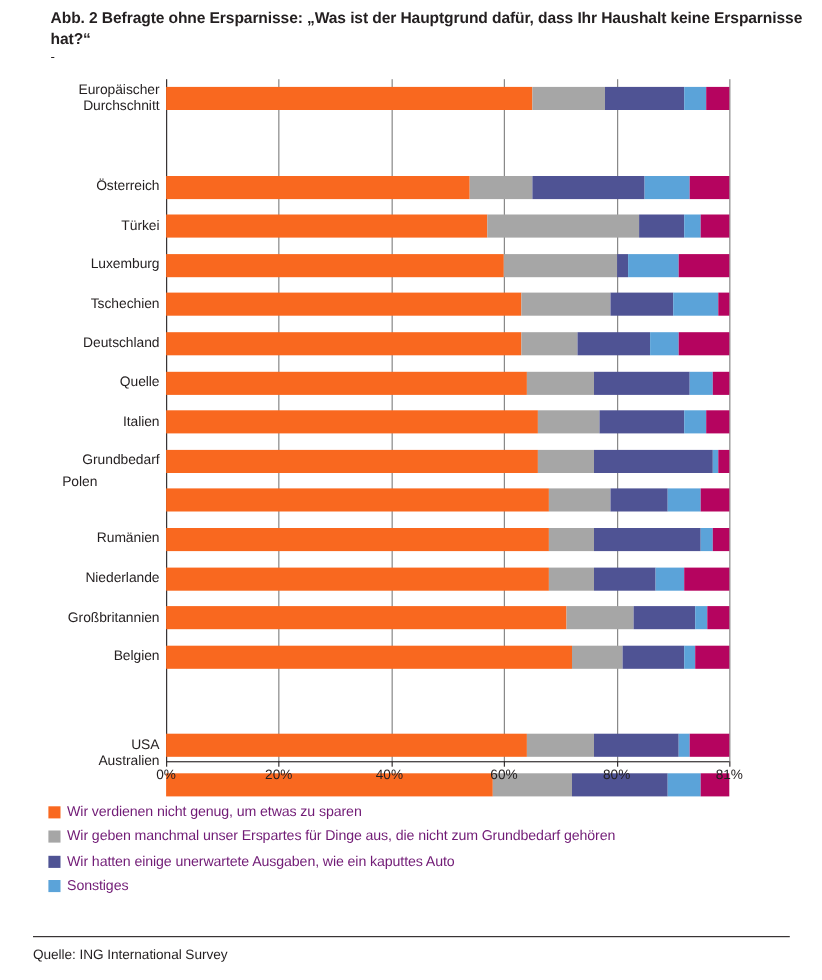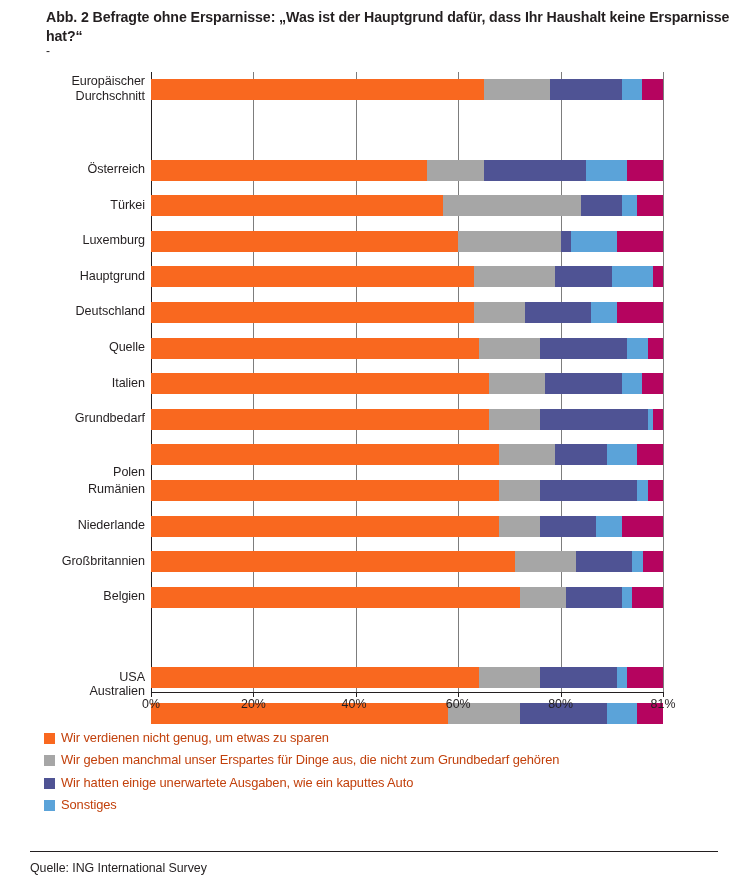--- a/index.html
+++ b/index.html
@@ -137,21 +137,21 @@
     align-items: center;
     height: 22.5px;
   }
   .legend-swatch {
     width: 11px; height: 11px;
     flex: 0 0 11px;
     margin-right: 6px;
   }
   .legend-text {
     font-size: 12.9px;
-    color: #c2410c;
+    color: #701a75;
     line-height: 1;
     letter-spacing: -0.1px;
     white-space: nowrap;
   }
 
   
   #source-rule {
     position: absolute;
     left: 30px; top: 851px;
     width: 688px; height: 1px;
@@ -183,35 +183,35 @@
       <div class="cat-label" style="top: 89.9px;">
         <div>Österreich</div>
       </div>
       <div class="cat-label" style="top: 125.5px;">
         <div>Türkei</div>
       </div>
       <div class="cat-label" style="top: 161.1px;">
         <div>Luxemburg</div>
       </div>
       <div class="cat-label" style="top: 196.7px;">
-        <div>Hauptgrund</div>
+        <div>Tschechien</div>
       </div>
       <div class="cat-label" style="top: 232.3px;">
         <div>Deutschland</div>
       </div>
       <div class="cat-label" style="top: 267.9px;">
         <div>Quelle</div>
       </div>
       <div class="cat-label" style="top: 303.5px;">
         <div>Italien</div>
       </div>
       <div class="cat-label" style="top: 339.1px;">
         <div>Grundbedarf</div>
       </div>
-      <div class="cat-label" style="top: 393px;">
+      <div class="cat-label" style="top: 359px; text-align: center;">
         <div>Polen</div>
       </div>
       <div class="cat-label" style="top: 410.3px;">
         <div>Rumänien</div>
       </div>
       <div class="cat-label" style="top: 445.9px;">
         <div>Niederlande</div>
       </div>
       <div class="cat-label" style="top: 481.5px;">
         <div>Großbritannien</div>

